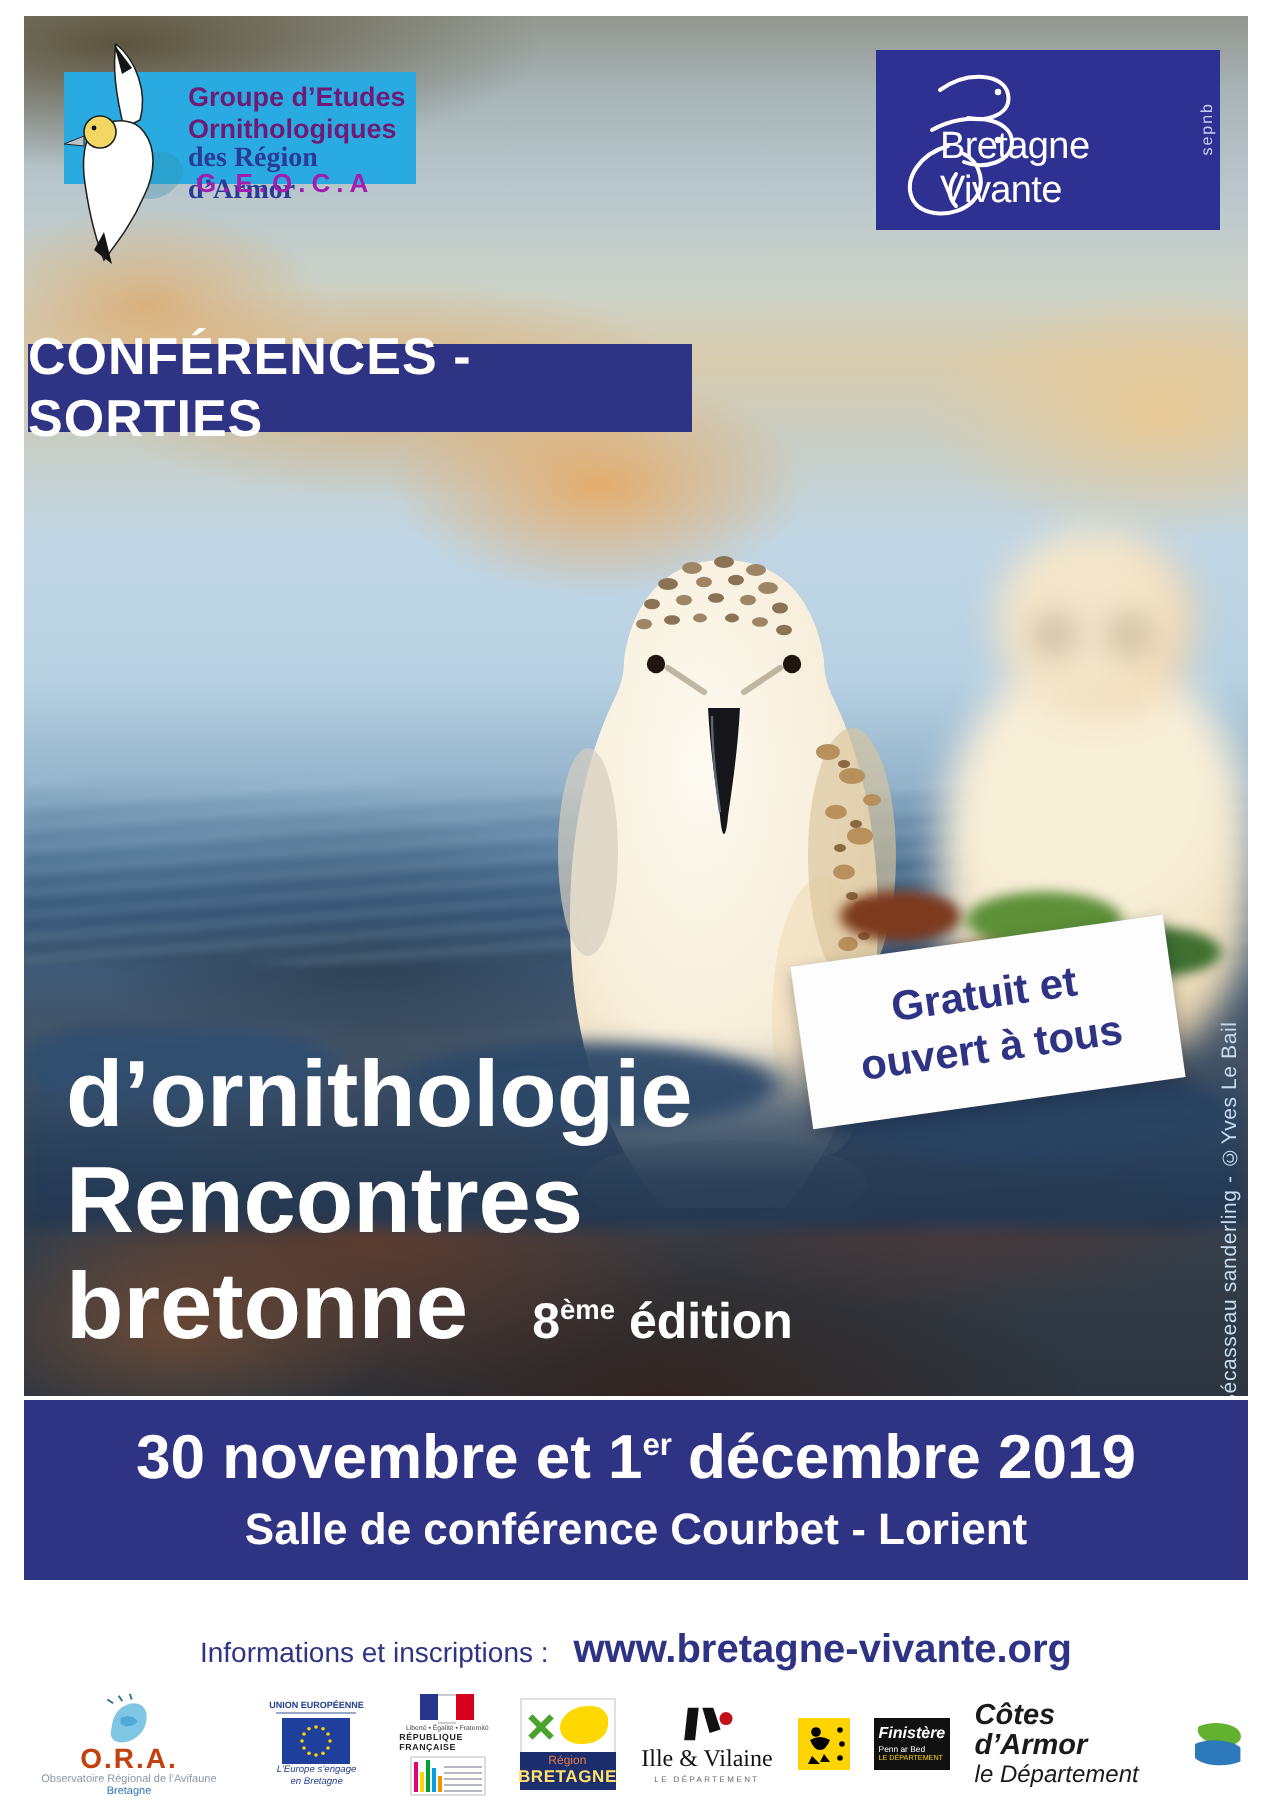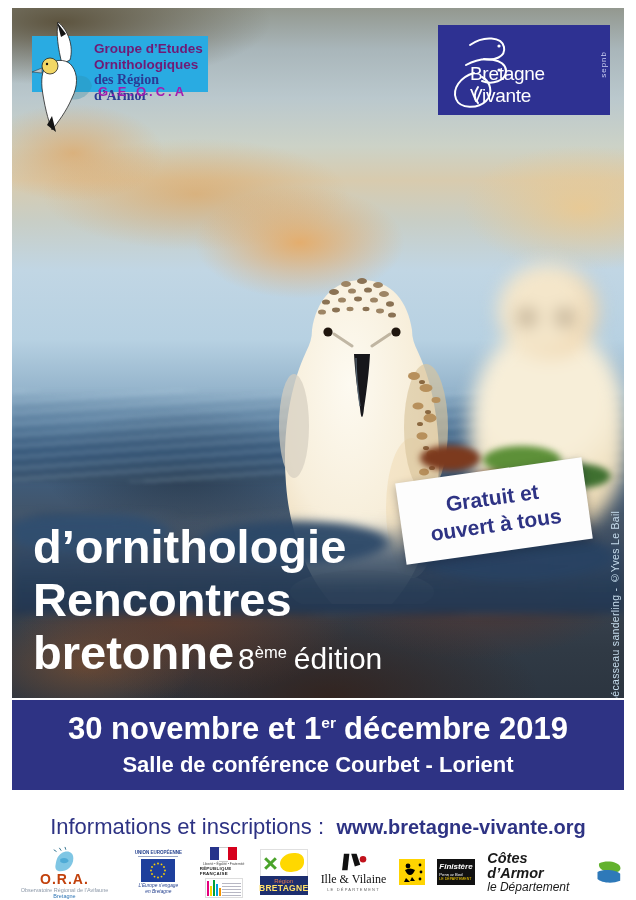--- a/index.html
+++ b/index.html
@@ -69,36 +69,36 @@
   
   .banner{position:absolute;left:2px;top:164px;width:332px;height:44px;background:#2e3384;z-index:4;
     display:flex;align-items:center;justify-content:center;}
   .banner span{color:#fff;font-weight:bold;font-size:26px;letter-spacing:.5px;}
   .badge{position:absolute;left:388px;top:462px;width:188px;height:82px;background:#fdfdfd;z-index:5;
     transform:rotate(-8deg);display:flex;flex-direction:column;align-items:center;justify-content:center;
     box-shadow:0 3px 8px rgba(20,30,50,.35);}
   .badge-line{color:#2e3384;font-weight:bold;font-size:21px;line-height:27px;}
   .title{position:absolute;left:21px;top:512px;z-index:6;color:#fff;}
   .t-line{font-size:47px;font-weight:bold;line-height:53px;}
-  .edition{font-size:30px;font-weight:normal;margin-left:4px;}
+  .edition{font-size:25px;font-weight:bold;margin-left:32px;}
   .edition sup{font-size:.55em;line-height:0;}
   .ed-word{margin-left:7px;}
   .credit{position:absolute;right:3px;top:476px;height:220px;z-index:4;writing-mode:vertical-rl;
     transform:rotate(180deg);font-size:10.5px;color:#c6dcec;letter-spacing:.3px;
     display:flex;align-items:center;}
 
   
   .date-band{position:absolute;left:12px;top:700px;width:612px;height:90px;background:#2e3384;
     color:#fff;text-align:center;}
   .date-line{margin-top:11px;font-size:31px;font-weight:bold;}
   .date-line sup{font-size:.5em;line-height:0;}
   .date-end{margin-left:8px;}
   .venue{margin-top:5px;font-size:22px;font-weight:bold;}
   .info{position:absolute;left:0;top:814px;width:100%;text-align:center;color:#2e3384;}
-  .info-label{font-size:22px;}
+  .info-label{font-size:14px;}
   .info-url{font-size:20px;font-weight:bold;margin-left:8px;}
 
   
   .logos{position:absolute;left:12px;top:844px;width:612px;height:56px;display:flex;
     align-items:center;justify-content:center;gap:12px;}
   .logo{display:flex;flex-direction:column;align-items:center;}
   .ora{width:118px;}
   .ora svg{margin-bottom:-3px;}
   .ora-acronym{font-size:14px;font-weight:bold;color:#c2410c;letter-spacing:1px;}
   .ora-l1{font-size:5.5px;color:#8c98a8;}
@@ -255,20 +255,23 @@
           <path d="M30 44 C16 48 8 60 12 70 C16 80 34 80 42 72 C50 64 46 52 38 48"></path>
           <path d="M34 58 C30 64 30 70 34 74"></path>
         </g>
         <circle cx="55" cy="17" r="1.6" fill="#fff"></circle>
         <circle cx="55" cy="41" r="1.6" fill="#fff"></circle>
       </svg>
       <div class="bv-name">Bretagne Vivante</div>
       <div class="bv-sepnb">sepnb</div>
     </div>
 
+    <div class="banner">
+      <span>CONFÉRENCES - SORTIES</span>
+    </div>
 
     <div class="badge">
       <div class="badge-line">Gratuit et</div>
       <div class="badge-line">ouvert à tous</div>
     </div>
 
     <div class="title">
       <div class="t-line">d’ornithologie</div>
       <div class="t-line">Rencontres</div>
       <div class="t-line"><span>bretonne</span><span class="edition"><span>8</span><sup>ème</sup><span class="ed-word">édition</span></span></div>

